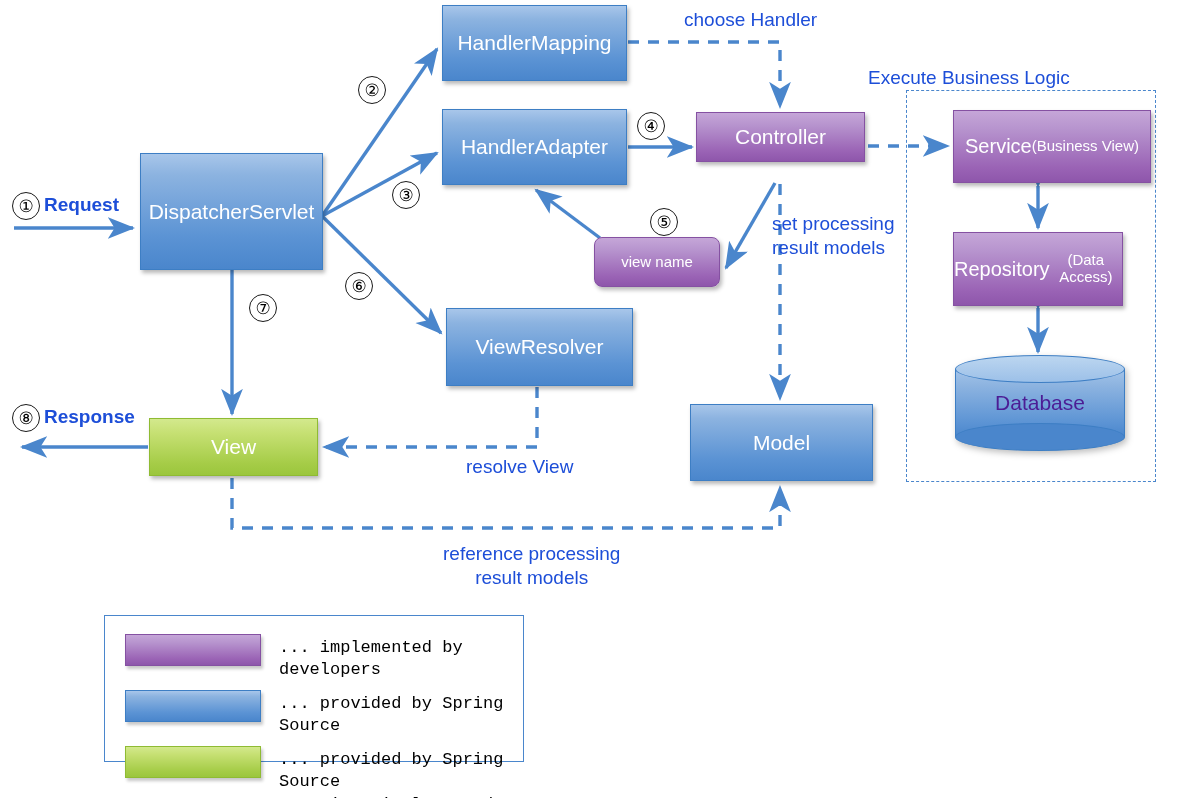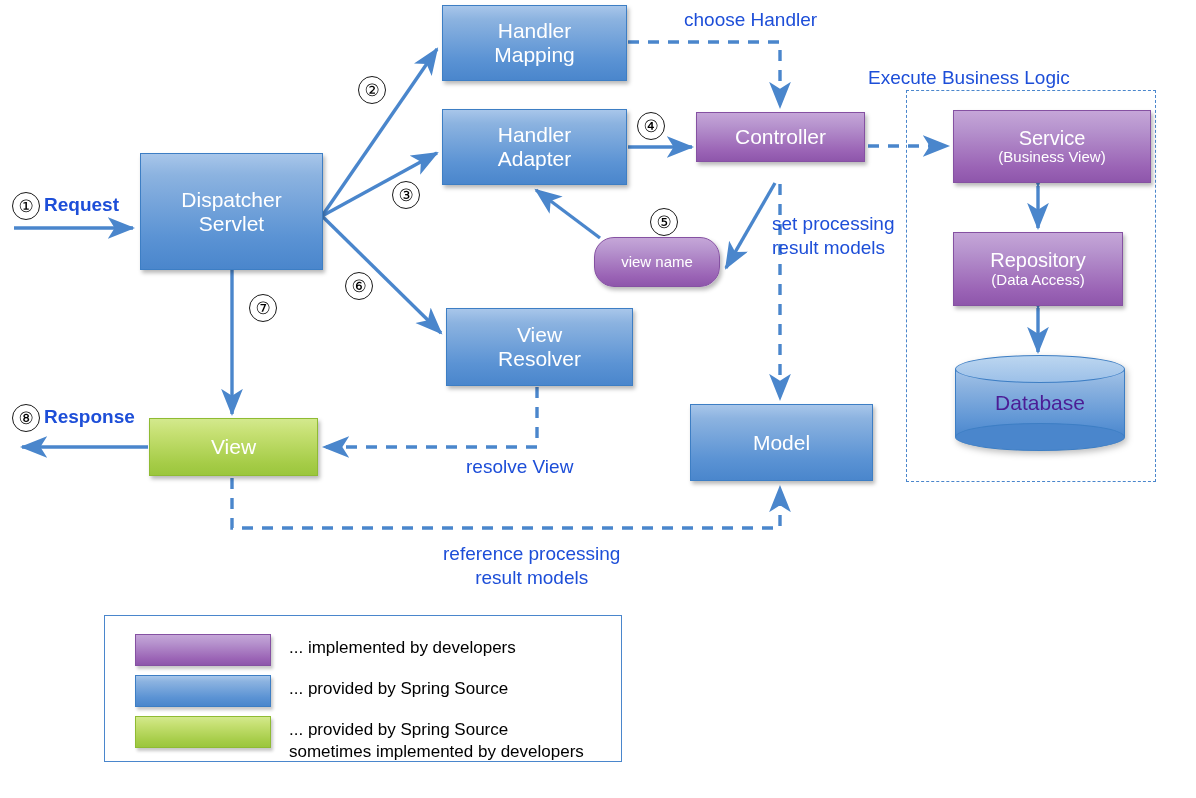--- a/index.html
+++ b/index.html
@@ -25,21 +25,20 @@
     width: 1196px;
     height: 798px;
     pointer-events: none;
   }
 
   
   .node {
     position: absolute;
     box-sizing: border-box;
     display: flex;
-    flex-direction: column;
     align-items: center;
     justify-content: center;
     text-align: center;
     color: #ffffff;
     line-height: 1.12;
     box-shadow: 2px 3px 4px rgba(0,0,0,0.28);
   }
   .node .ttl { display: block; }
   .node .sub { display: block; font-size: 15px; }
 
@@ -226,21 +225,21 @@
 
   <div class="node blue" style="left:442px; top:109px; width:185px; height:76px; font-size:21px;">
     <span class="ttl">Handler</span>
     <span class="ttl">Adapter</span>
   </div>
 
   <div class="node purple" style="left:696px; top:112px; width:169px; height:50px; font-size:21px;">
     <span class="ttl">Controller</span>
   </div>
 
-  <div class="node purple" style="left:594px; top:237px; width:126px; height:50px; font-size:15px; border-radius:20px;">
+  <div class="node purple" style="left:594px; top:237px; width:126px; height:50px; font-size:15px; border-radius:8px;">
     <span class="ttl">view name</span>
   </div>
 
   <div class="node blue" style="left:446px; top:308px; width:187px; height:78px; font-size:21px;">
     <span class="ttl">View</span>
     <span class="ttl">Resolver</span>
   </div>
 
   <div class="node green" style="left:149px; top:418px; width:169px; height:58px; font-size:21px;">
     <span class="ttl">View</span>
@@ -285,21 +284,21 @@
   <div class="lab" style="left:868px; top:66px; font-size:19px;">Execute Business Logic</div>
 
   <div class="lab" style="left:772px; top:212px; font-size:19px;">set processing
 result models</div>
 
   <div class="lab" style="left:466px; top:455px; font-size:19px;">resolve View</div>
 
   <div class="lab" style="left:443px; top:542px; font-size:19px; text-align:center;">reference processing
 result models</div>
 
-  <div class="legend" style="left:104px; top:615px; width:518px; height:147px; padding:18px 0 0 30px;">
+  <div class="legend" style="left:104px; top:615px; width:420px; height:147px; padding:18px 0 0 20px;font-family:Liberation Mono, monospace;">
 
     <div class="legend-row">
       <div class="swatch purple"></div>
       <div class="legend-text">... implemented by developers</div>
     </div>
 
     <div class="legend-row">
       <div class="swatch blue"></div>
       <div class="legend-text">... provided by Spring Source</div>
     </div>

